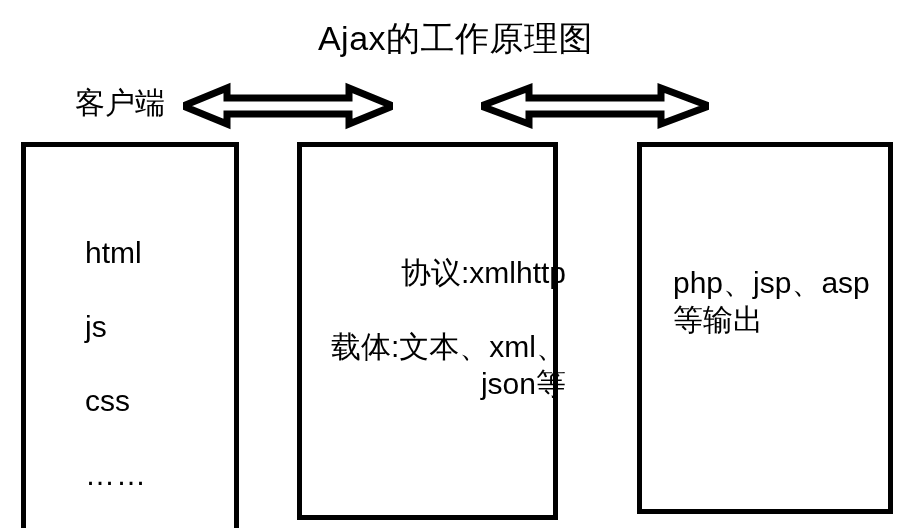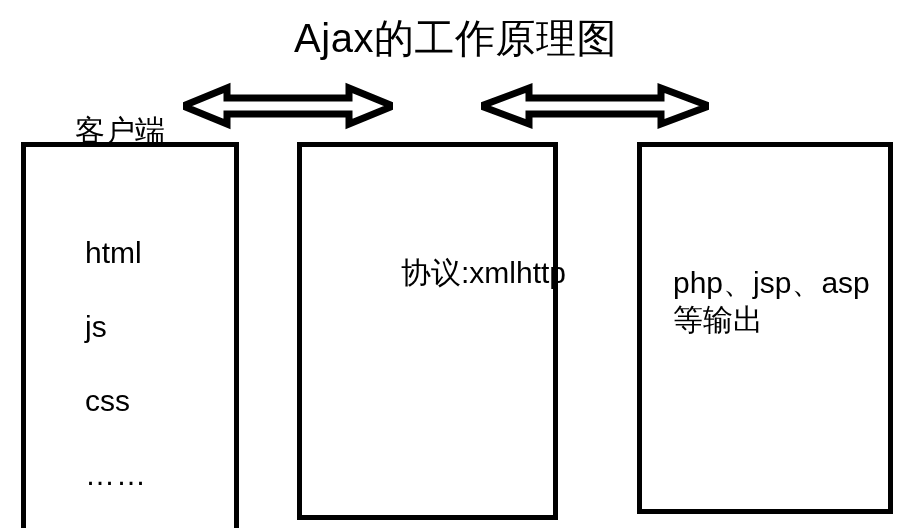--- a/index.html
+++ b/index.html
@@ -19,35 +19,35 @@
     overflow: hidden;
   }
 
   
   .diagram-title {
     position: absolute;
     left: 0;
     top: 18px;
     width: 911px;
     text-align: center;
-    font-size: 40px;
+    font-size: 34px;
     line-height: 40px;
     letter-spacing: 0.5px;
     white-space: pre;
   }
 
   
   .node-label {
     position: absolute;
     font-size: 30px;
     line-height: 36px;
     white-space: pre;
     top: 85px;
   }
-  #label-client   { left: 75px; margin-top: 28px;  }
+  #label-client   { left: 75px;  }
   #label-transport{ left: 409px; }
   #label-server   { left: 714px; }
 
   
   .arrow-connector {
     position: absolute;
     top: 82px;
     height: 48px;
   }
   #arrow-client-transport   { left: 183px; width: 210px; }
@@ -106,20 +106,21 @@
       <span class="line">html</span>
       <span class="line">js</span>
       <span class="line">css</span>
       <span class="line ellipsis-line">……</span>
     </div>
   </div>
 
   <div class="panel" id="panel-transport">
     <div class="panel-content">
       <span class="line">协议:xmlhttp</span>
+      <span>载体:文本、xml、json等</span>
     </div>
   </div>
 
   <div class="panel" id="panel-server">
     <div class="panel-content">
       <span>php、jsp、asp等输出</span>
     </div>
   </div>
 
 </div>

